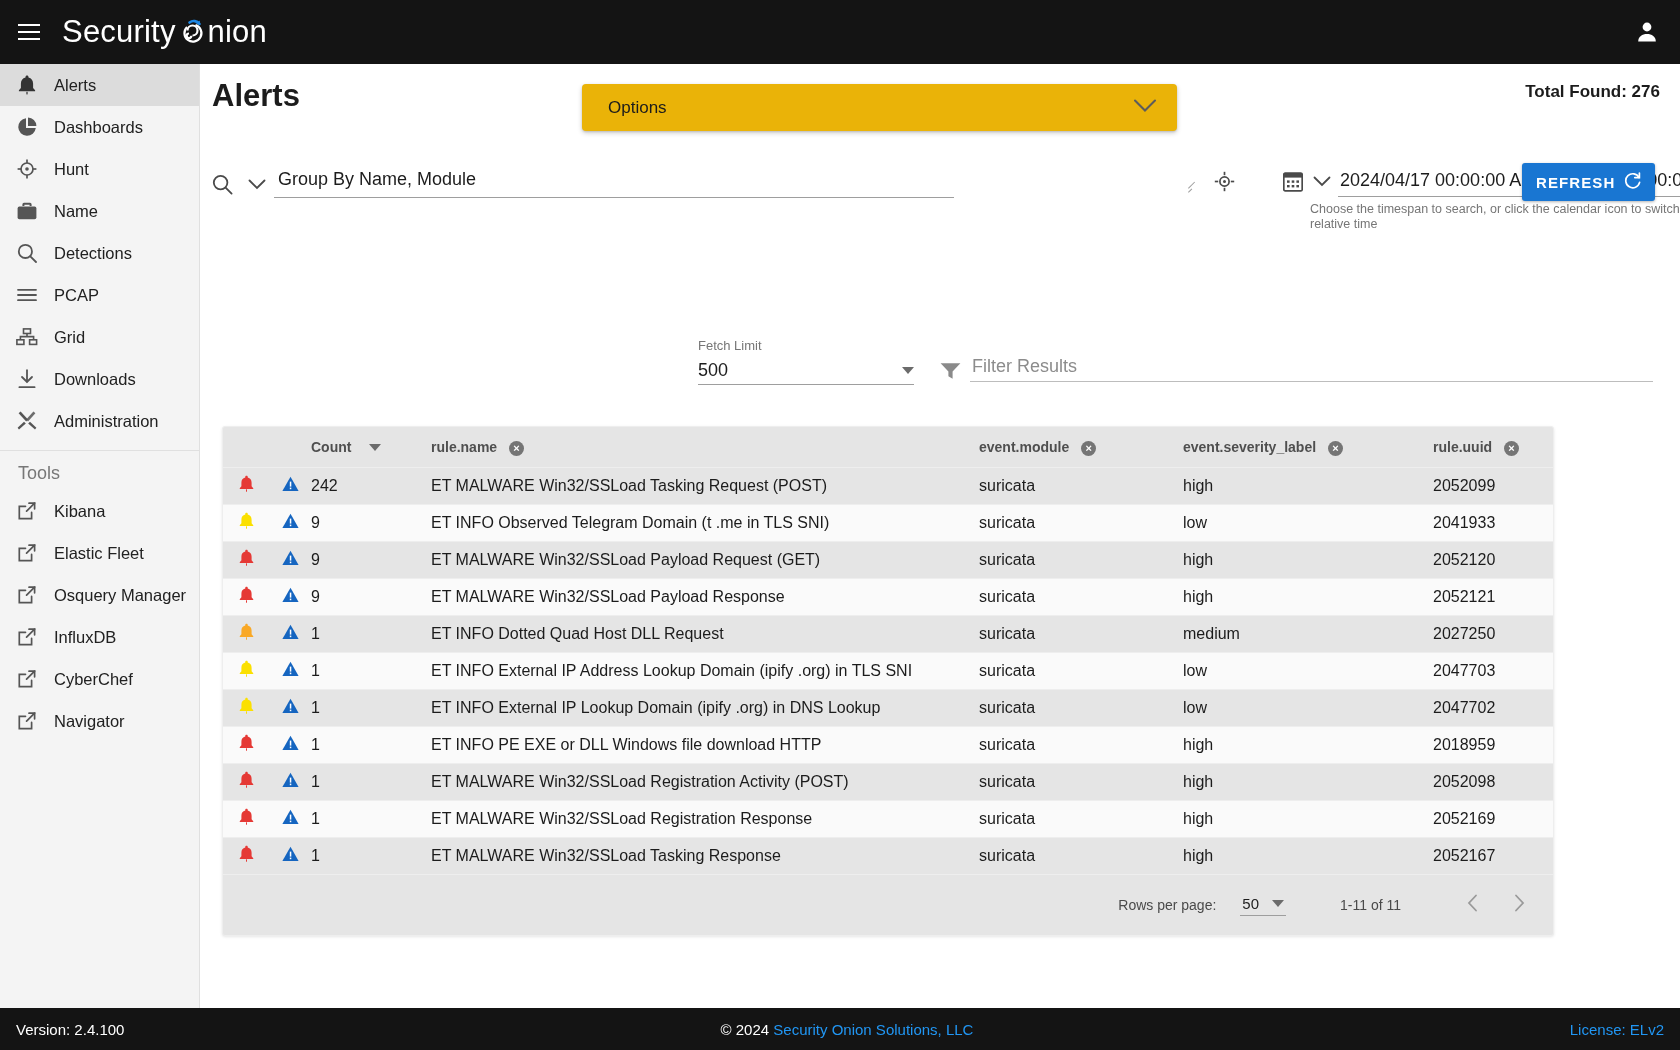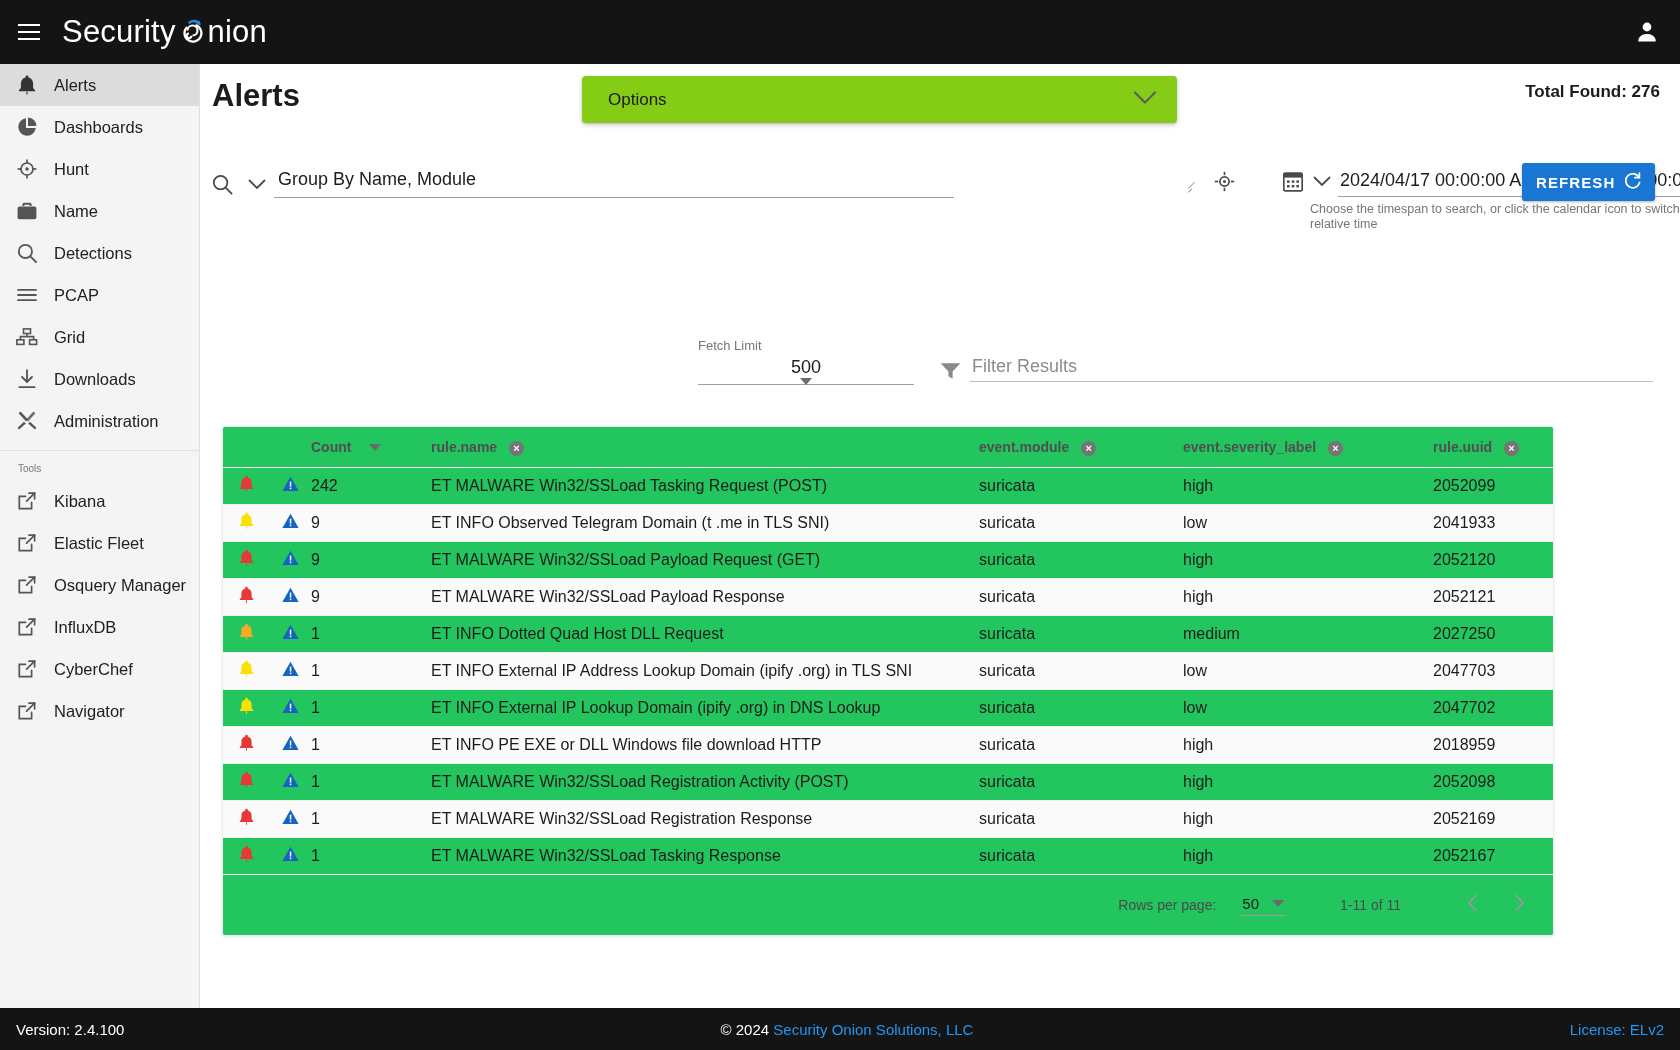--- a/index.html
+++ b/index.html
@@ -57,44 +57,44 @@
   .nav-item.active { background: #dcdcdc; }
   .nav-icon {
     width: 26px; height: 22px; margin-right: 14px;
     display: flex; align-items: center; justify-content: center;
     color: #555555; flex: 0 0 26px;
   }
   .nav-icon svg { display: block; }
   .nav-label { font-size: 16.5px; color: #212121; white-space: nowrap; }
   .tools-sep { height: 1px; background: #e0e0e0; margin: 8px 0 0 0; }
   .tools-head {
-    font-size: 10px; color: #777777;
+    font-size: 18px; color: #777777;
     padding: 12px 0 6px 18px;
   }
   .tool-item { height: 42px; }
 
   
   .main {
     position: absolute; top: 64px; left: 200px;
     width: 1480px; height: 944px;
     background: #ffffff;
   }
   .page-title {
     position: absolute; left: 12px; top: 14px;
     font-size: 31px; font-weight: bold; color: #1c1c1c;
   }
   .total-found {
     position: absolute; right: 20px; top: 18px;
     font-size: 17px; font-weight: bold; color: #1c1c1c;
     white-space: nowrap;
   }
   .options-panel {
-    position: absolute; left: 382px; top: 12px;
+    position: absolute; left: 382px; top: 20px;
     width: 595px; height: 47px;
-    background: #84cc16;
+    background: #eab308;
     border-radius: 4px;
     box-shadow: 0 2px 5px rgba(0,0,0,0.20), 0 1px 2px rgba(0,0,0,0.12);
     display: flex; align-items: center;
     cursor: pointer;
   }
   .options-label { margin-left: 26px; font-size: 17px; color: #1c1c1c; }
   .options-chev {
     position: absolute; right: 20px; top: 50%; transform: translateY(-50%);
     color: #5c5c5c;
   }
@@ -149,38 +149,38 @@
     box-shadow: 0 1px 3px rgba(0,0,0,0.3);
   }
 
   
   .fetch-wrap { position: absolute; left: 498px; top: 274px; width: 216px; }
   .fetch-label { font-size: 13px; color: #767676; }
   .fetch-select {
     margin-top: 4px; width: 216px; height: 28px;
     border: none; border-bottom: 1px solid #9e9e9e;
     display: flex; align-items: center; justify-content: space-between;
-    font-size: 18px; color: #1c1c1c; cursor: pointer; flex-direction: column;
+    font-size: 18px; color: #1c1c1c; cursor: pointer;
   }
   .tri-down { width: 0; height: 0; border-left: 6px solid transparent; border-right: 6px solid transparent; border-top: 7px solid #6b6b6b; }
   .filter-funnel { position: absolute; left: 740px; top: 298px; cursor: pointer; }
   .filter-field {
     position: absolute; left: 770px; top: 288px; width: 683px; height: 30px;
     border: none; border-bottom: 1px solid #bdbdbd;
     background: transparent; outline: none;
     font-family: "Liberation Sans", sans-serif;
     font-size: 18px; color: #1c1c1c;
   }
   .filter-field::placeholder { color: #8c8c8c; }
 
   
   .table-card {
     position: absolute; left: 22px; top: 362px;
     width: 1332px;
-    background: #22c55e;
+    background: #e5e5e5;
     border: 1px solid #eeeeee;
     box-shadow: 0 1px 3px rgba(0,0,0,0.10);
     border-radius: 3px;
   }
   table { width: 100%; border-collapse: collapse; table-layout: fixed; }
   th {
     text-align: left; font-size: 14px; font-weight: bold; color: #4f4f4f;
     padding: 12px 0 11px 0; border-bottom: 1px solid #eeeeee;
     white-space: nowrap;
   }

